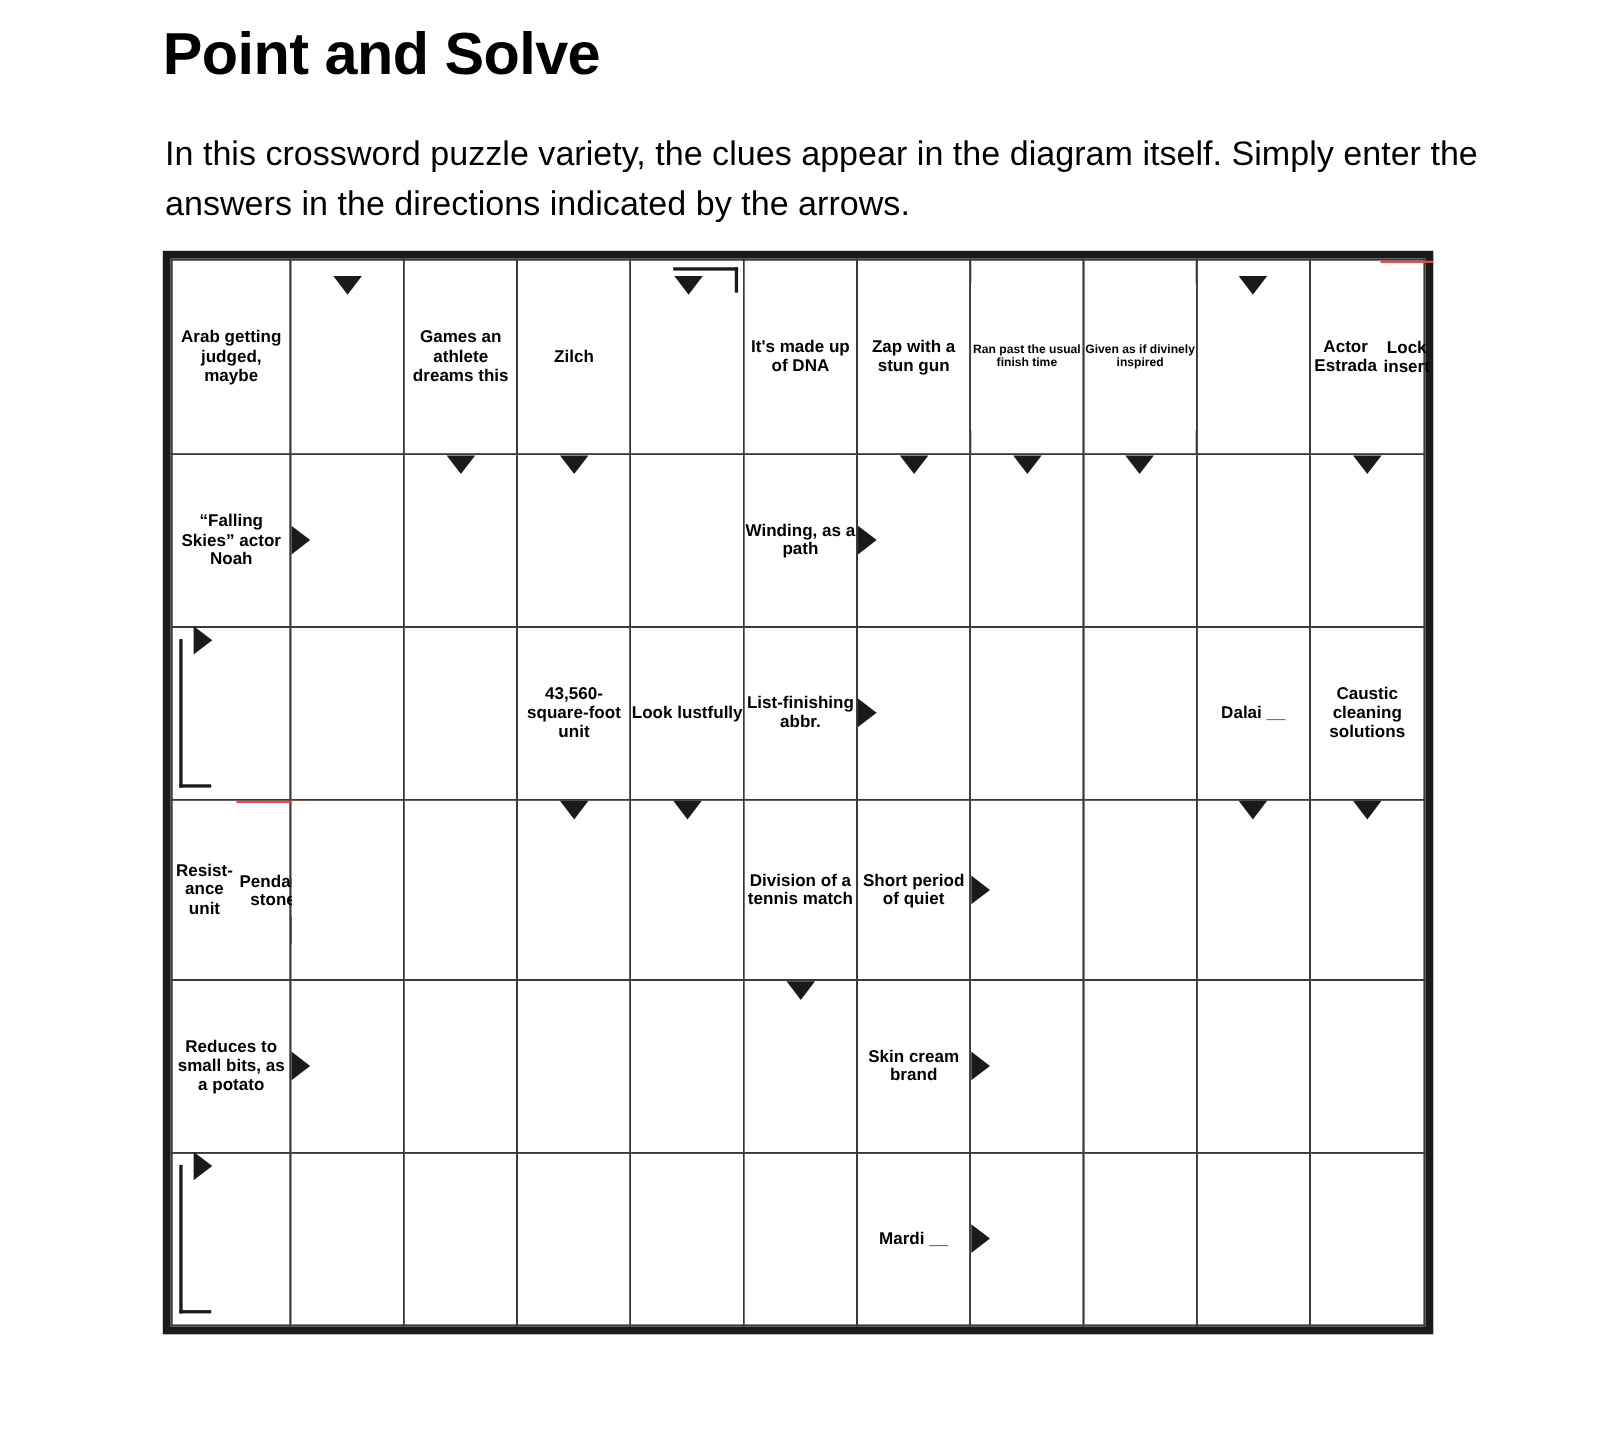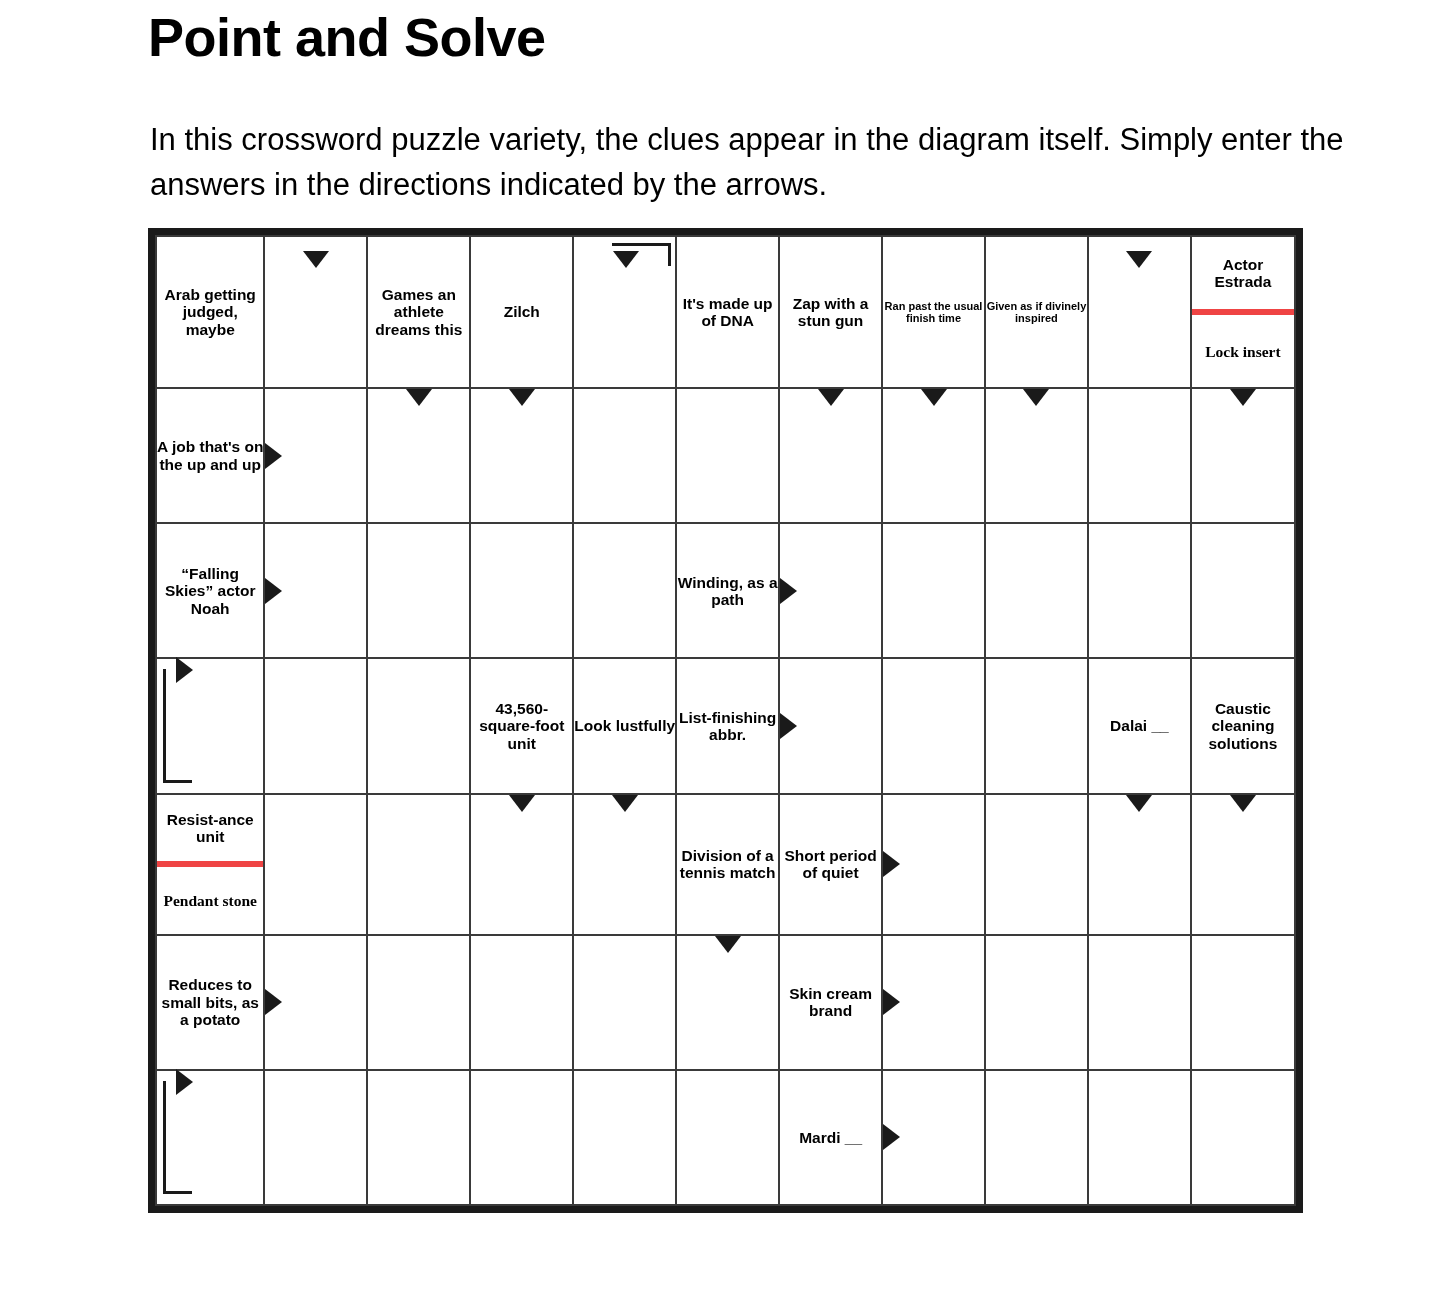--- a/index.html
+++ b/index.html
@@ -15,21 +15,21 @@
     overflow: hidden;
   }
   .page {
     position: relative;
     width: 1455px;
     height: 1303px;
   }
   .title {
     position: absolute;
     left: 148px;
-    top: 8px;
+    top: 20px;
     font-size: 54px;
     font-weight: bold;
     letter-spacing: -0.5px;
     line-height: 1.1;
   }
   .subtitle {
     position: absolute;
     left: 150px;
     top: 118px;
     width: 1200px;
@@ -68,34 +68,33 @@
     padding: 2px 3px;
   }
   td.clue.small {
     font-size: 11px;
     border-radius: 30px;
   }
   .clue-split {
     position: relative;
     height: 100%;
     display: flex;
-    flex-direction: column;
+    flex-direction: row;
   }
   .clue-split > div {
     flex: 1;
     display: flex;
     align-items: center;
     justify-content: center;
     text-align: center;
     padding: 2px 3px;
     box-sizing: border-box;
   }
   .clue-split > div + div {
-    border-top: 6px solid #ef4444;
-    font-family: Liberation Serif, serif;
+    border-top: 2px solid #ef4444;
   }
   
   .arr {
     position: absolute;
     width: 0;
     height: 0;
   }
   .arr-down {
     border-left: 13px solid transparent;
     border-right: 13px solid transparent;
@@ -219,36 +218,20 @@
         </td>
         <td class="clue" style="padding:0">
           <div class="clue-split">
             <div>Actor Estrada</div>
             <div>Lock insert</div>
           </div>
           <span class="arr arr-down down-marker"></span>
         </td>
       </tr>
 
-      <tr style="height:11%">
-        <td class="clue">
-          <span>A job that's on the up and up</span>
-          <span class="arr arr-right right-marker"></span>
-        </td>
-        <td class="empty-cell"></td>
-        <td class="empty-cell"></td>
-        <td class="empty-cell"></td>
-        <td class="empty-cell"></td>
-        <td class="empty-cell"></td>
-        <td class="empty-cell"></td>
-        <td class="empty-cell"></td>
-        <td class="empty-cell"></td>
-        <td class="empty-cell"></td>
-        <td class="empty-cell"></td>
-      </tr>
 
 
       <tr style="height:11%">
         <td class="clue">
           <span>“Falling Skies” actor Noah</span>
           <span class="arr arr-right right-marker"></span>
         </td>
         <td class="empty-cell"></td>
         <td class="empty-cell"></td>
         <td class="empty-cell"></td>

